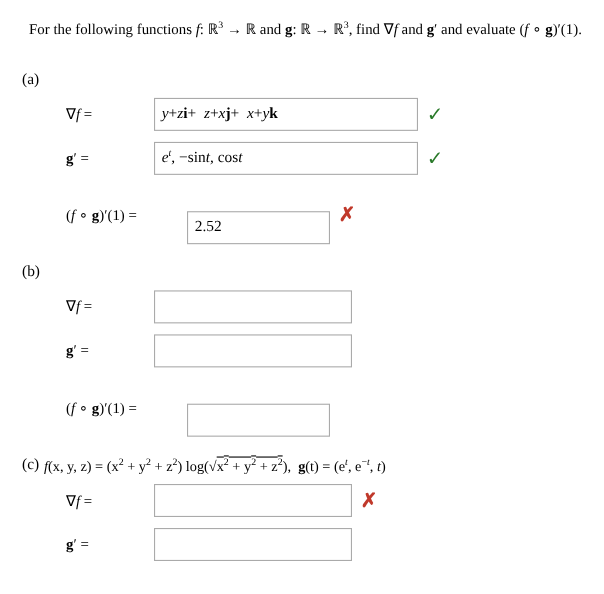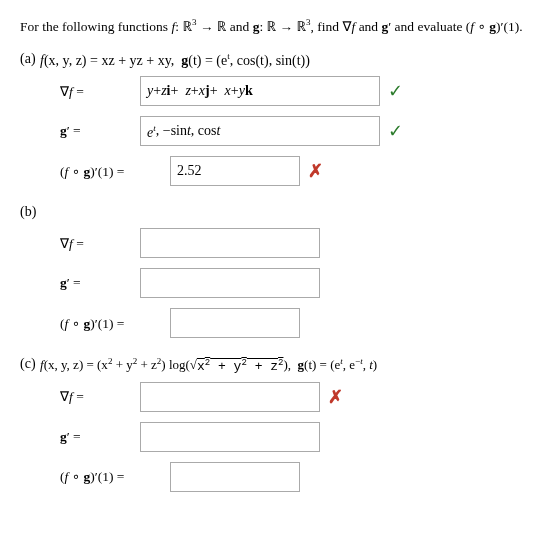--- a/index.html
+++ b/index.html
@@ -6,23 +6,24 @@
     body {
       font-family: "Times New Roman", Times, serif;
       font-size: 14px;
       background: #fff;
       color: #000;
       width: 549px;
       min-height: 540px;
       padding: 16px 20px;
     }
     .intro {
-      margin-bottom: 14px;
+      margin-bottom: 28px;
       font-size: 13.5px;
       line-height: 1.5;
+      text-align: right;
     }
     .section {
       margin-bottom: 18px;
     }
     .row {
       display: flex;
       align-items: center;
       margin-bottom: 10px;
       margin-left: 20px;
     }
@@ -39,20 +40,21 @@
       align-items: center;
       padding: 0 6px;
       font-size: 14px;
       background: #fff;
     }
     .answer-box.wide {
       min-width: 240px;
     }
     .answer-box.medium {
       min-width: 130px;
+      margin-top: 23px;
     }
     .check-icon {
       margin-left: 8px;
       color: #2a7a2a;
       font-size: 18px;
     }
     .cross-icon {
       margin-left: 8px;
       color: #c0392b;
       font-size: 18px;
@@ -77,23 +79,20 @@
 </head>
 <body>
 
 <div class="intro">
   For the following functions <em>f</em>: ℝ<sup>3</sup> → ℝ and <strong>g</strong>: ℝ → ℝ<sup>3</sup>, find ∇<em>f</em> and <strong>g</strong>′ and evaluate (<em>f</em> ∘ <strong>g</strong>)′(1).
 </div>
 
 <div class="section">
   <div class="section-header">
     <span class="section-letter">(a)</span>
-    <span>
-      <em>f</em>(x, y, z) = xz + yz + xy, &nbsp;<strong>g</strong>(t) = (e<sup>t</sup>, cos(t), sin(t))
-    </span>
   </div>
   <div class="sub-section">
 
     <div class="row">
       <span class="row-label">∇<em>f</em> =</span>
       <div class="answer-box wide">
         <em>y</em>+<em>z</em> <strong>i</strong>+ &nbsp;<em>z</em>+<em>x</em> <strong>j</strong>+ &nbsp;<em>x</em>+<em>y</em> <strong>k</strong>
       </div>
       <span class="check-icon">✓</span>
     </div>
@@ -133,21 +132,21 @@
       <span class="row-label" style="min-width:110px;">(<em>f</em> ∘ <strong>g</strong>)′(1) =</span>
       <div class="answer-box medium"></div>
     </div>
   </div>
 </div>
 
 <div class="section">
   <div class="section-header">
     <span class="section-letter">(c)</span>
     <span style="font-size:13px;">
-      <em>f</em>(x, y, z) = (x<sup>2</sup> + y<sup>2</sup> + z<sup>2</sup>) log(√<span style="text-decoration:overline;font-family:Liberation Mono, monospace;">x<sup>2</sup> + y<sup>2</sup> + z<sup>2</sup></span>), &nbsp;<strong>g</strong>(t) = (e<sup><em>t</em></sup>, e<sup>−<em>t</em></sup>, <em>t</em>)
+      <em>f</em>(x, y, z) = (x<sup>2</sup> + y<sup>2</sup> + z<sup>2</sup>) log(√<span style="text-decoration:overline;">x<sup>2</sup> + y<sup>2</sup> + z<sup>2</sup></span>), &nbsp;<strong>g</strong>(t) = (e<sup><em>t</em></sup>, e<sup>−<em>t</em></sup>, <em>t</em>)
     </span>
   </div>
   <div class="sub-section">
     <div class="row">
       <span class="row-label">∇<em>f</em> =</span>
       <div class="answer-box"></div>
       <span class="cross-icon">✗</span>
     </div>
     <div class="row">
       <span class="row-label"><strong>g</strong>′ =</span>

